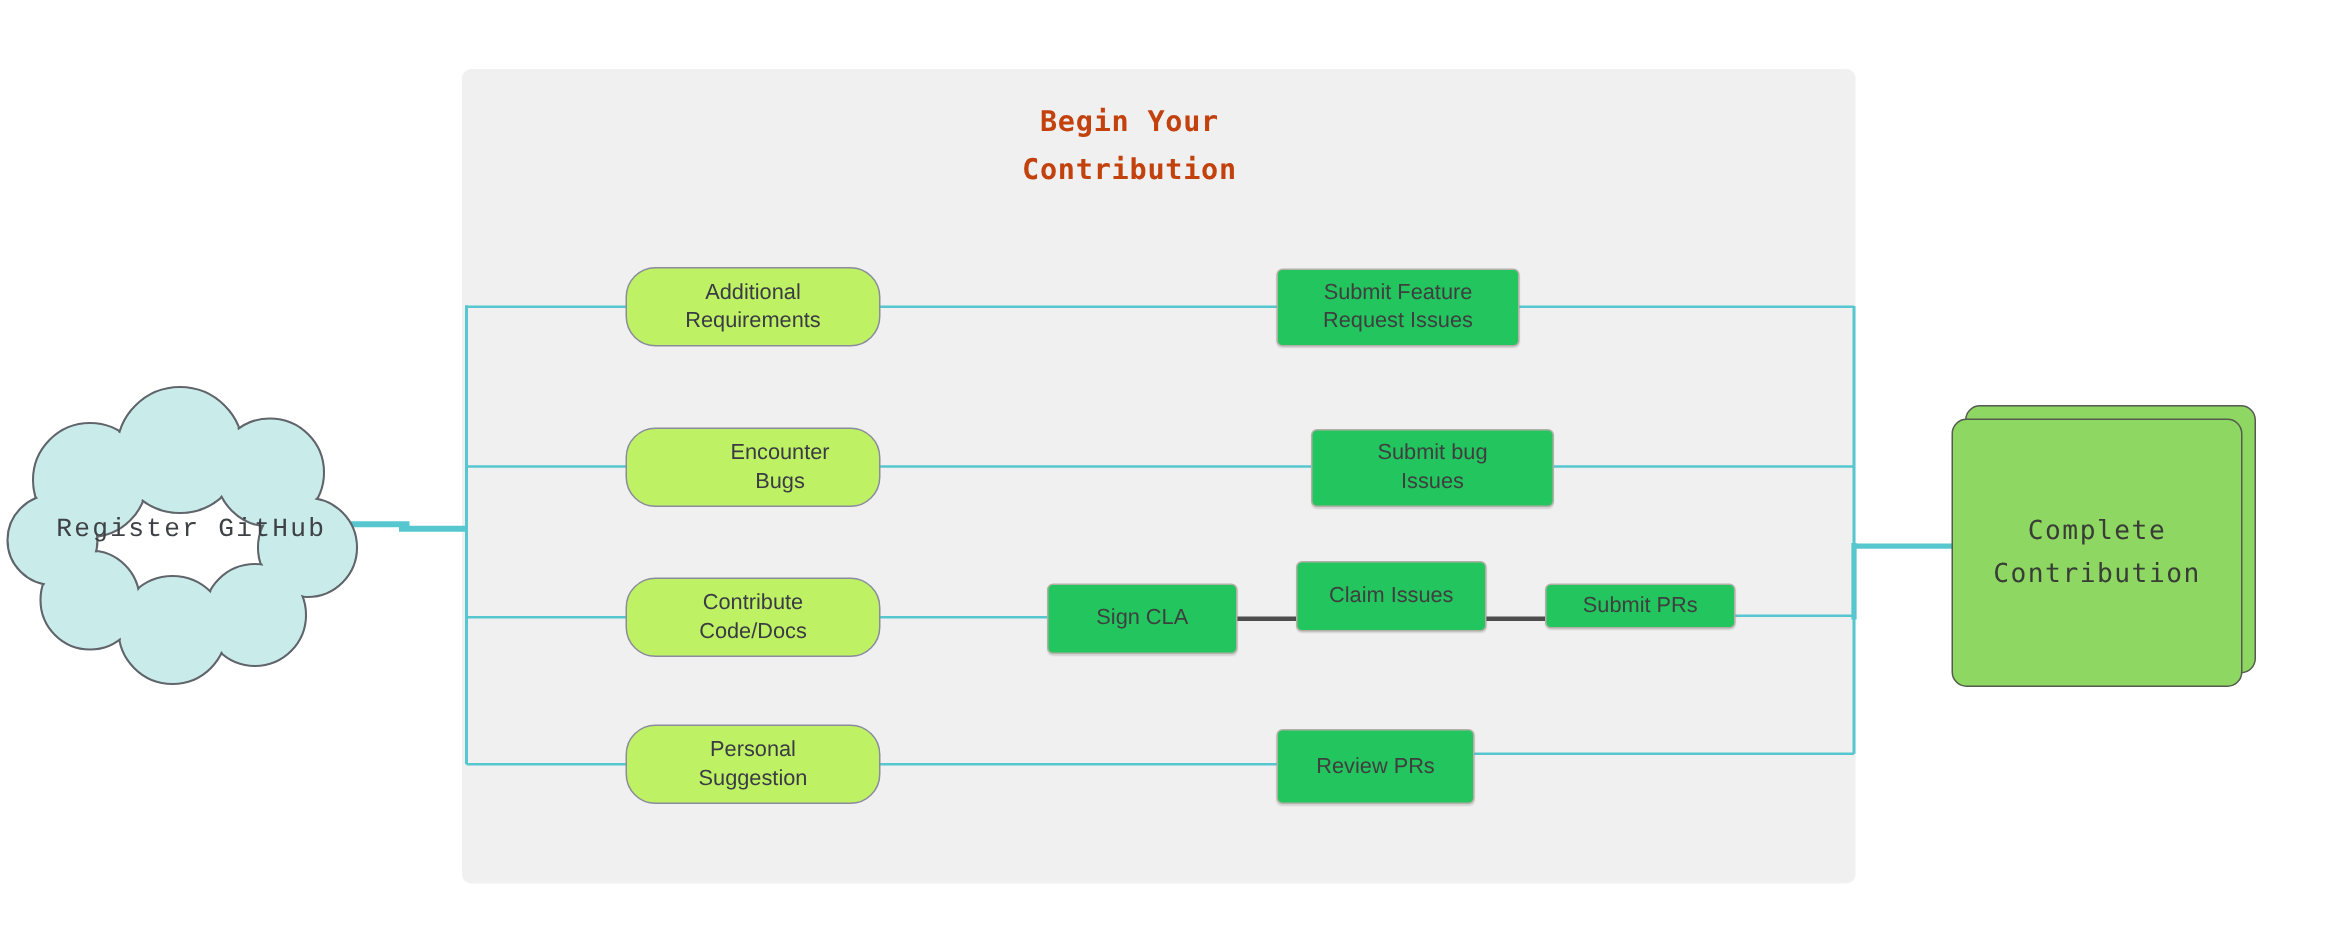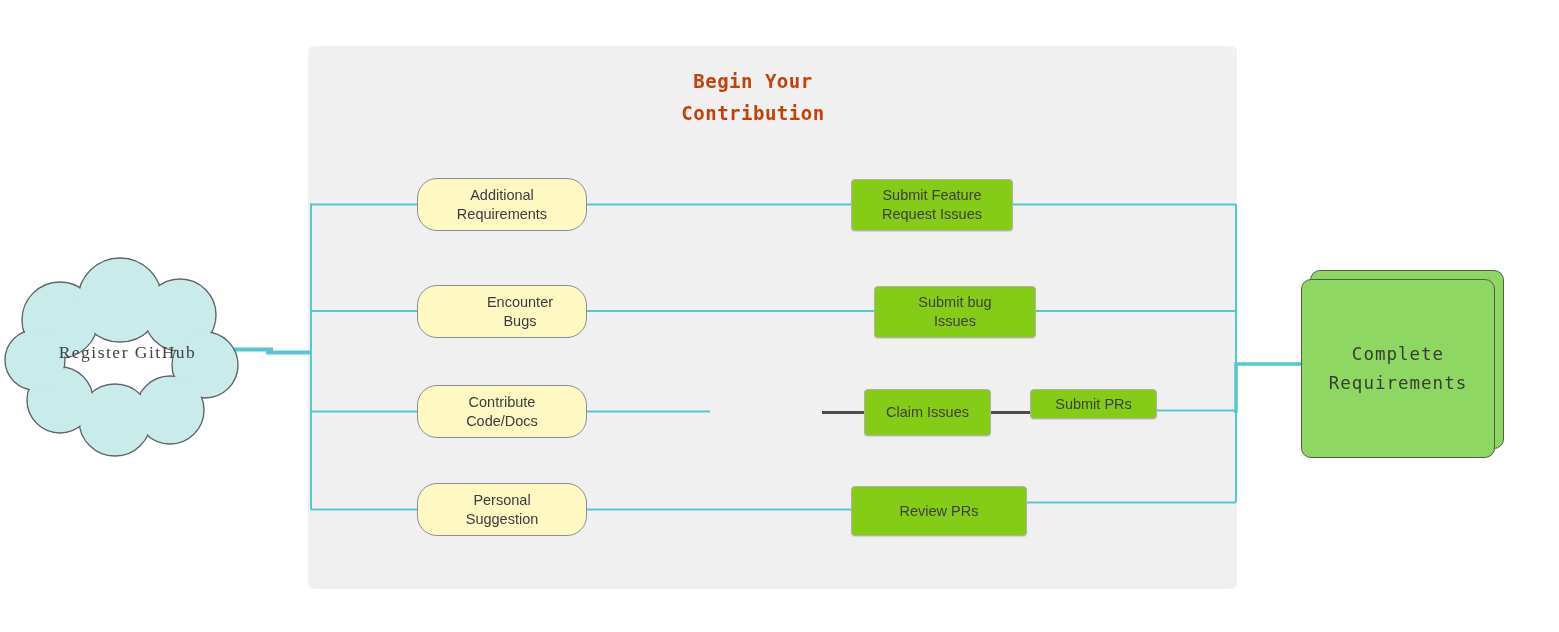--- a/index.html
+++ b/index.html
@@ -36,44 +36,44 @@
     position: absolute;
     display: flex;
     align-items: center;
     justify-content: center;
     text-align: center;
     white-space: pre-line;
     box-sizing: border-box;
   }
   .branch-node {
     width: 170px; height: 53px;
-    background: #fef9c3;
+    background: #bef264;
     border: 1px solid #8b8b9e;
     border-radius: 20px;
     font-size: 14.5px;
     line-height: 19px;
     color: #3b3b45;
   }
   .step-node {
-    background: #84cc16;
+    background: #22c55e;
     border: 1px solid #b3b0a7;
     border-radius: 4px;
     box-shadow: 0 1px 1px rgba(0,0,0,0.12);
     font-size: 14.5px;
     line-height: 19px;
     color: #3f3f3f;
   }
   .cloud-label {
     position: absolute;
     left: 5px; top: 250px;
     width: 245px; height: 205px;
     display: flex;
     align-items: center;
     justify-content: center;
-    font-family: Liberation Serif, serif;
+    font-family: Liberation Mono, monospace;
     font-size: 17.5px;
     letter-spacing: 1.5px;
     color: #3e4145;
   }
   .end-card {
     position: absolute;
     width: 194px; height: 179px;
     background: #8ed763;
     border: 1.5px solid #555b4f;
     border-radius: 10px;
@@ -161,23 +161,24 @@
 Bugs</div>
   <div class="node branch-node" style="left:417px; top:385px;">Contribute
 Code/Docs</div>
   <div class="node branch-node" style="left:417px; top:483px;">Personal
 Suggestion</div>
 
   <div class="node step-node" style="left:851px; top:179px; width:162px; height:52px;">Submit Feature
 Request Issues</div>
   <div class="node step-node" style="left:874px; top:286px; width:162px; height:52px;">Submit bug
 Issues</div>
-  <div class="node step-node" style="left:864px; top:389px; width:127px; height:47px;">Claim Issues</div>
+  <div class="node step-node" style="left:698px; top:389px; width:127px; height:47px;">Sign CLA</div>
+  <div class="node step-node" style="left:864px; top:374px; width:127px; height:47px;">Claim Issues</div>
   <div class="node step-node" style="left:1030px; top:389px; width:127px; height:30px;">Submit PRs</div>
-  <div class="node step-node" style="left:851px; top:486px; width:176px; height:50px;">Review PRs</div>
+  <div class="node step-node" style="left:851px; top:486px; width:132px; height:50px;">Review PRs</div>
 
   <div class="end-card back"></div>
   <div class="end-card front">
     <span>Complete
-Requirements</span>
+Contribution</span>
   </div>
 
 </div>
 
 </body></html>

